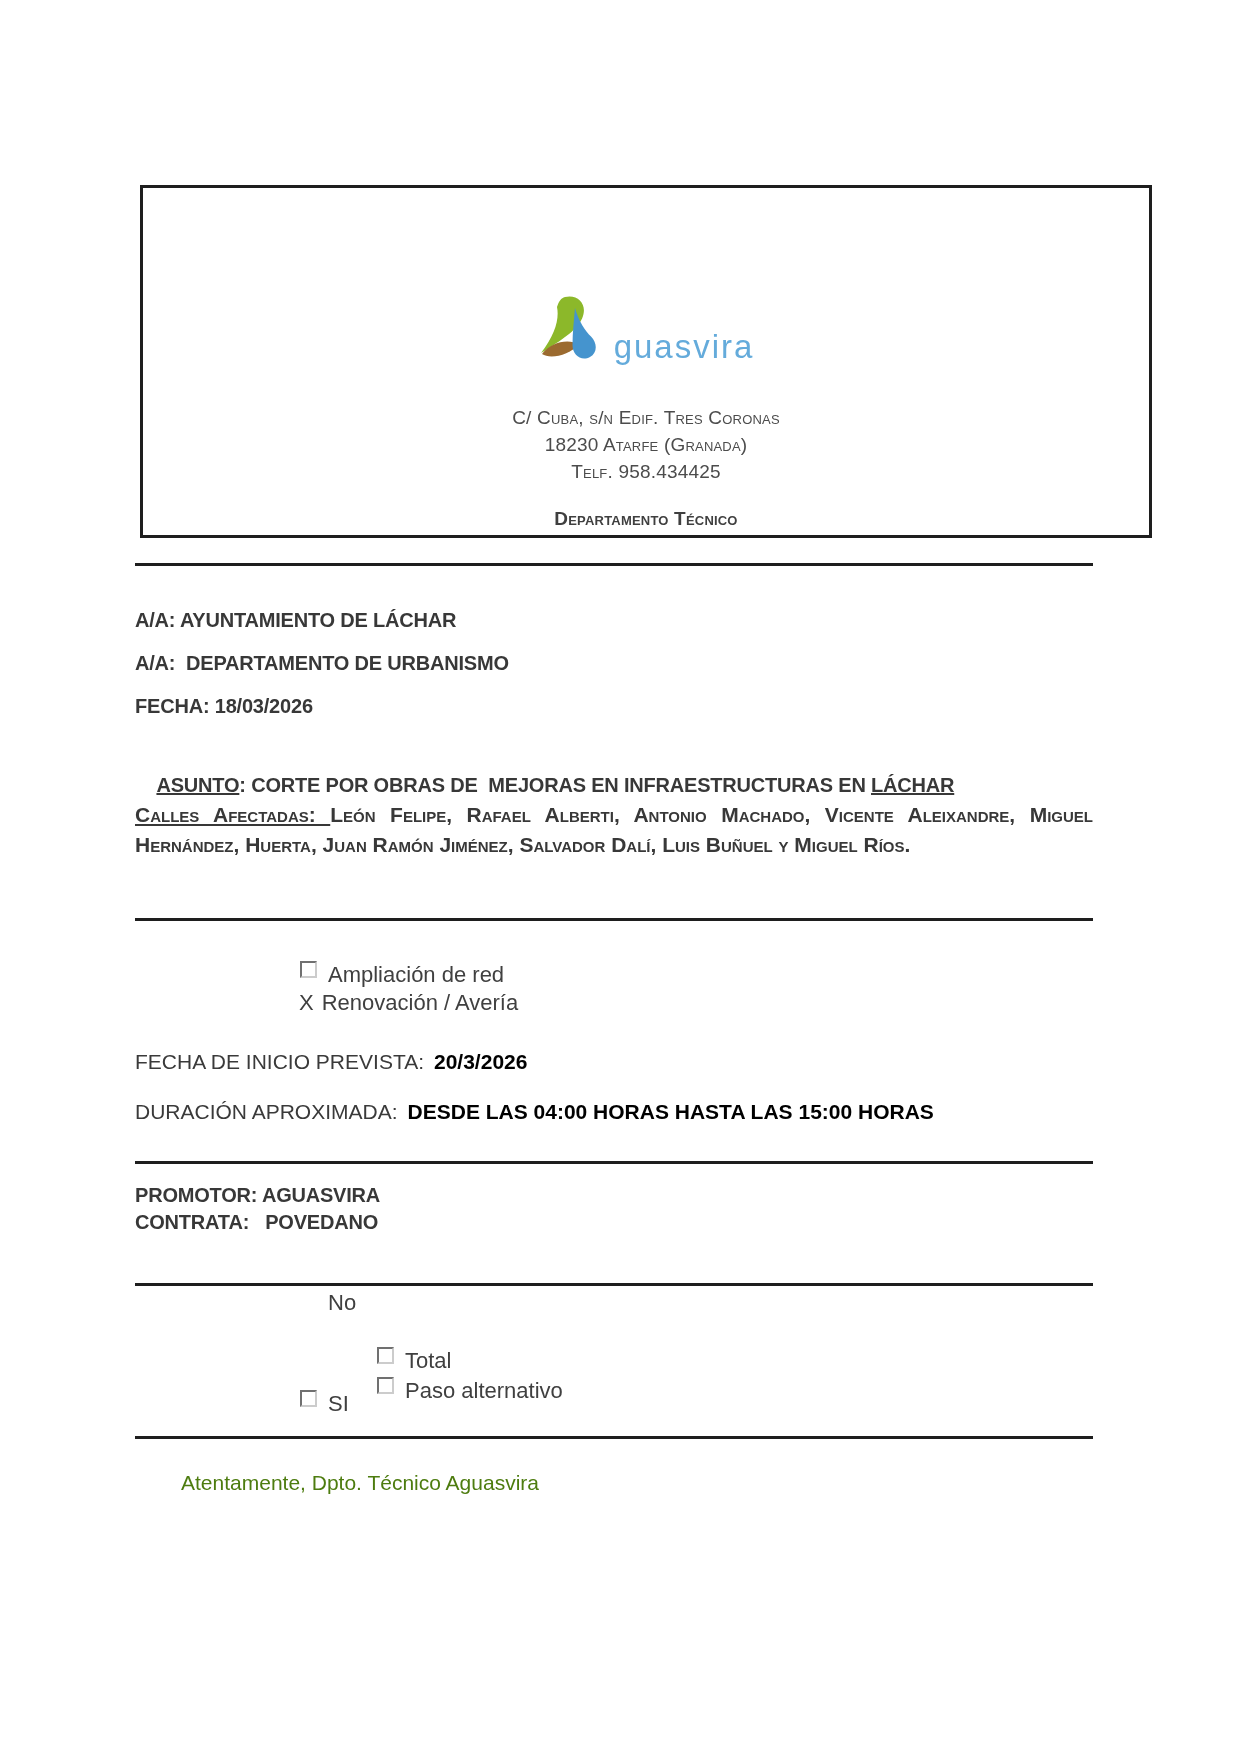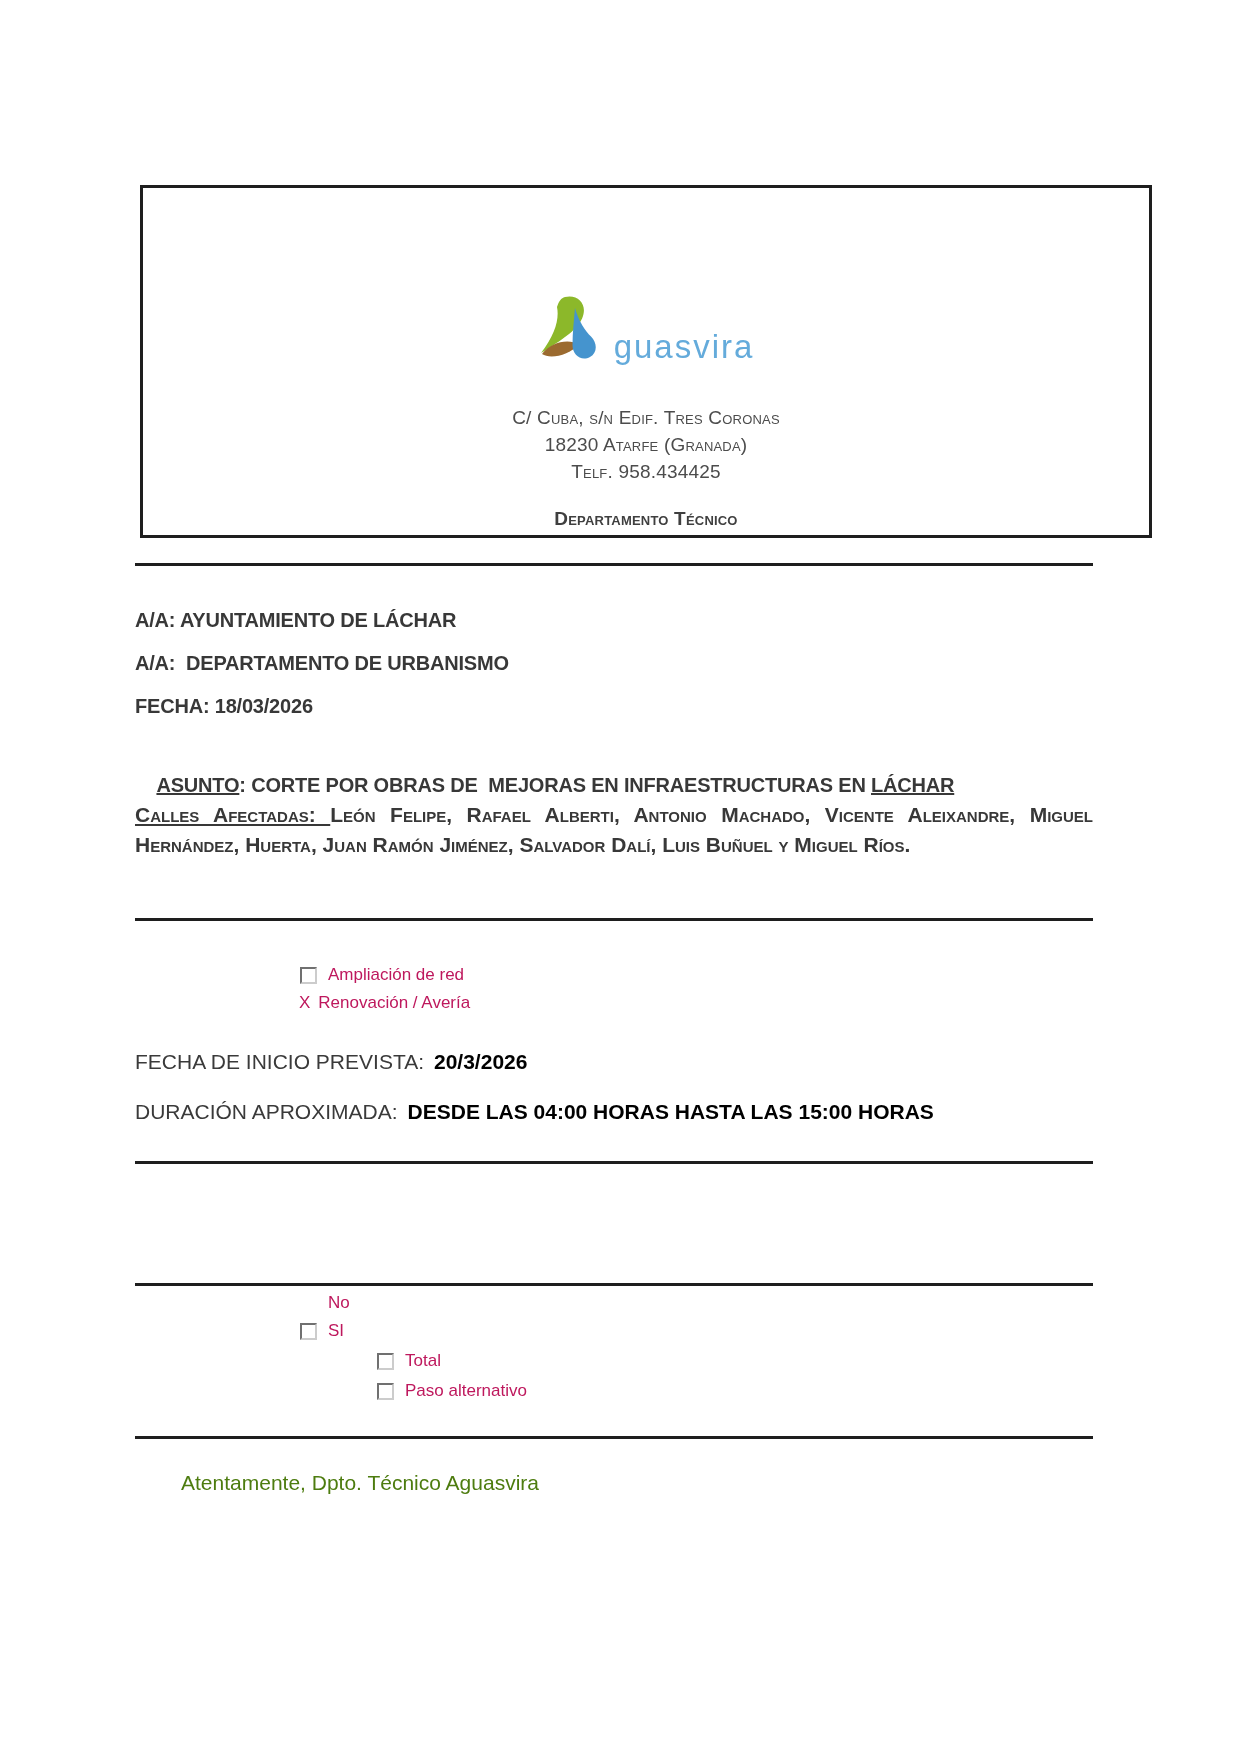--- a/index.html
+++ b/index.html
@@ -37,21 +37,21 @@
   
   .abs{position:absolute;left:135px;}
   .rule{position:absolute;left:135px;width:958px;height:3px;background:#1e1e1e;}
 
   .hline{font-size:20px;line-height:28px;font-weight:700;letter-spacing:-.2px;color:#383838;white-space:pre-wrap;}
   .u{text-decoration:underline;}
   .streets{width:958px;font-size:21px;line-height:30px;font-weight:700;
     font-variant:small-caps;text-align:justify;color:#383838;}
   .streets .u{white-space:pre-wrap;}
 
-  .brow{font-size:17px;line-height:28px;color:#be185d;display:flex;align-items:center;}
+  .brow{font-size:22px;line-height:28px;color:#404040;display:flex;}
   .sched{font-size:21px;line-height:28px;color:#3a3a3a;}
   .sched b{margin-left:10px;font-weight:700;color:#000000;}
   .party{font-size:20px;line-height:27px;font-weight:700;letter-spacing:-.2px;color:#383838;white-space:pre-wrap;}
   .sign{font-size:21px;line-height:28px;color:#4d7c0f;margin-left:46px;}
 
   .checkbox{
     display:inline-block;width:13px;height:13px;
     background:#ffffff;
     border-top:2px solid #707070;border-left:2px solid #707070;
     border-bottom:2px solid #cccccc;border-right:2px solid #cccccc;
@@ -110,25 +110,29 @@
     <span>Renovación / Avería</span>
   </div>
 
   <div class="abs sched" style="top:1048px">
     <span>FECHA DE INICIO PREVISTA:</span><b>20/3/2026</b>
   </div>
   <div class="abs sched" style="top:1098px">
     <span>DURACIÓN APROXIMADA:</span><b>DESDE LAS 04:00 HORAS HASTA LAS 15:00 HORAS</b>
   </div>
 
+  <div class="abs" style="top:1182px">
+    <div class="party">PROMOTOR: AGUASVIRA</div>
+    <div class="party">CONTRATA:   POVEDANO</div>
+  </div>
 
   <div class="brow" style="position:absolute;left:328px;top:1289px">
     <span>No</span>
   </div>
-  <div class="brow" style="position:absolute;left:300px;top:1317px">
+  <div class="brow" style="position:absolute;left:300px;top:1390px">
     <span class="checkbox"></span>
     <span>SI</span>
   </div>
   <div class="brow" style="position:absolute;left:377px;top:1347px">
     <span class="checkbox"></span>
     <span>Total</span>
   </div>
   <div class="brow" style="position:absolute;left:377px;top:1377px">
     <span class="checkbox"></span>
     <span>Paso alternativo</span>

